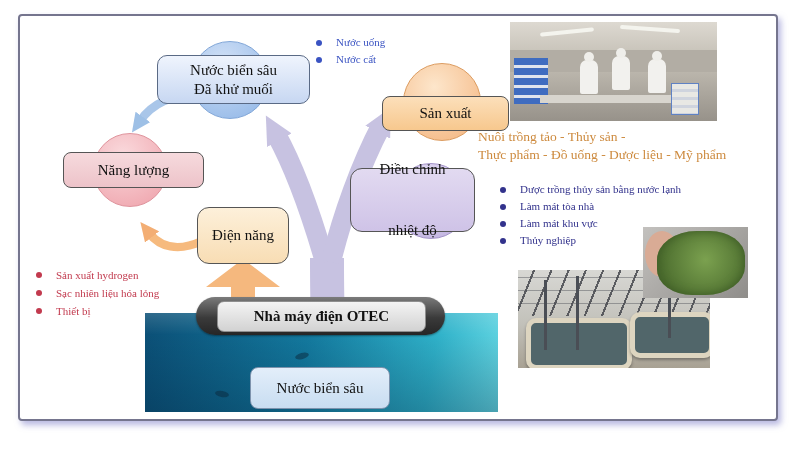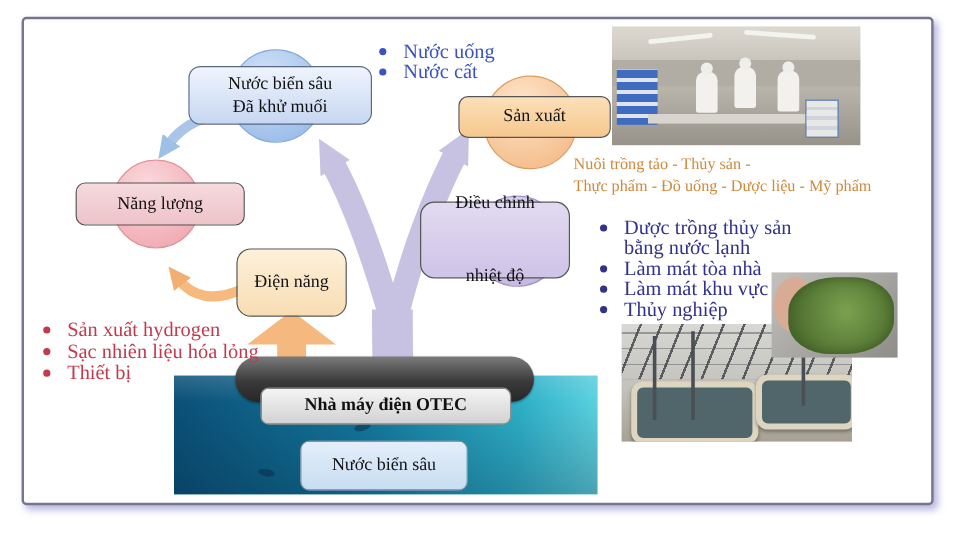--- a/index.html
+++ b/index.html
@@ -14,31 +14,31 @@
   .c-blue{background:radial-gradient(circle at 40% 30%,#d3e2f7,#8db4e6);border:1px solid #82a7d8;}
   .c-pink{background:radial-gradient(circle at 40% 30%,#fadadd,#ee9fa8);border:1px solid #df939c;}
   .c-orange{background:radial-gradient(circle at 40% 30%,#fde6cb,#f3b37d;);background:radial-gradient(circle at 40% 30%,#fde6cb,#f3b37d);border:1px solid #dc9c60;}
   .c-purple{background:radial-gradient(circle at 40% 30%,#e6e0f4,#bcadde);border:1px solid #a494c9;}
   .nodebox{position:absolute;border:1.6px solid #4d4d4d;display:flex;flex-direction:column;
            align-items:center;justify-content:center;text-align:center;
            font-size:15px;color:#111;line-height:1.25;}
   .b-desal{background:linear-gradient(180deg,#eff4fd,#c7d7f2);border-radius:10px;border-color:#5a6a85;}
   .b-energy{background:linear-gradient(180deg,#f6dadd,#edc3c9);border-radius:8px;border-color:#555;}
   .b-elec{background:linear-gradient(180deg,#fdf0da,#f8ddb4);border-radius:12px;border-color:#555;}
-  .b-prod{background:linear-gradient(180deg,#fcdfba,#f7c88e);border-radius:8px;border-color:#555;}
+  .b-prod{background:linear-gradient(180deg,#fcdfba,#f7c88e);border-radius:8px;border-color:#555;margin-top:16px;}
   .b-temp{background:linear-gradient(180deg,#e2daf1,#cfc3e7);border-radius:12px;border-color:#555;}
   .b-deep{background:linear-gradient(180deg,#e3eefa,#c8ddf1);border-radius:8px;border-color:#7d93ad;}
   
   .capsule{position:absolute;left:196px;top:297px;width:249px;height:38px;border-radius:19px;
            background:linear-gradient(180deg,#7b7b7b,#3a3a3a 55%,#262626);box-shadow:0 1px 2px rgba(0,0,0,.4);}
   .capsule-inner{position:absolute;left:21px;top:4px;width:207px;height:29px;border-radius:7px;
            background:linear-gradient(180deg,#f4f4f4,#d2d2d2);border:1px solid #8f8f8f;
-           display:flex;align-items:center;justify-content:center;font-size:15px;font-weight:600;color:#111;margin-top:22px;}
-  
-  .blist{position:absolute;font-size:17px;}
+           display:flex;align-items:center;justify-content:center;font-size:15px;font-weight:600;color:#111;}
+  
+  .blist{position:absolute;font-size:11px;}
   .brow{display:flex;align-items:flex-start;}
   .dot{width:6px;height:6px;border-radius:50%;margin:6px 14px 0 0;flex:none;}
   .l-water{left:316px;top:34px;color:#3a53c2;line-height:17px;width:140px;}
   .l-water .dot{background:#3a53c2;}
   .l-energy{left:36px;top:218px;color:#c23a4e;line-height:18px;width:190px;margin-top:48px;}
   .l-energy .dot{background:#c23a4e;}
   .l-cool{left:500px;top:181px;color:#32328c;line-height:17px;width:196px;}
   .l-cool .dot{background:#32328c;}
   .prodtext{position:absolute;left:478px;top:128px;width:300px;font-size:13.5px;
             color:#cd8a3e;line-height:18px;}

